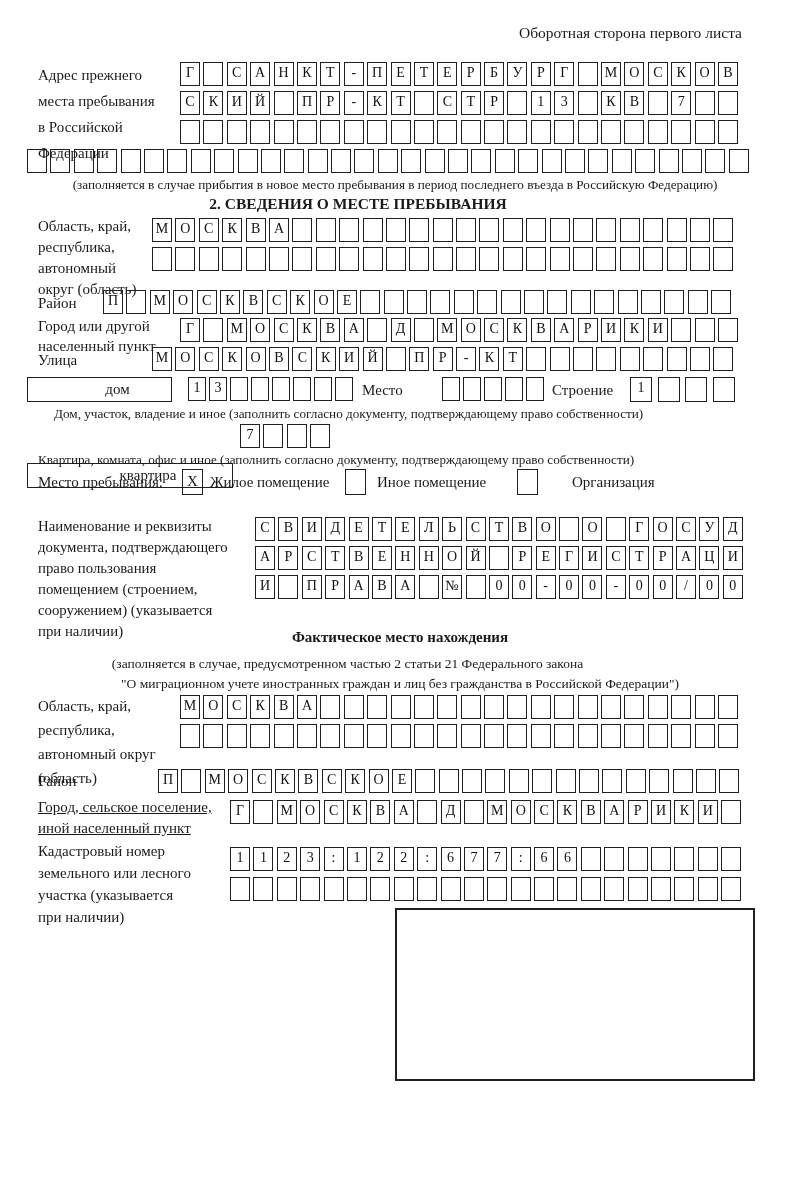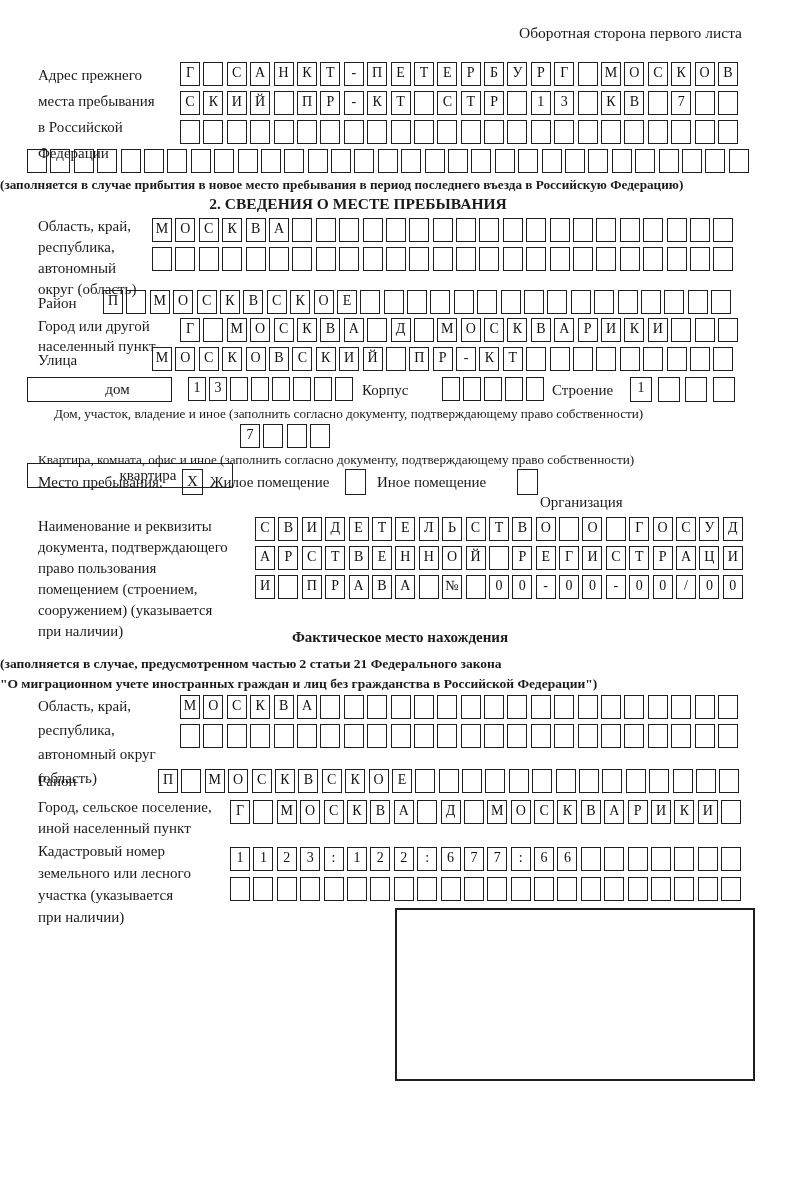--- a/index.html
+++ b/index.html
@@ -11,21 +11,21 @@
   .row{position:absolute;white-space:nowrap;font-size:0;}
   .cb{display:inline-block;box-sizing:border-box;width:20px;height:24px;border:1.6px solid #1f1f1f;
       margin-right:3.4px;text-align:center;font-size:14px;line-height:20px;vertical-align:top;
       font-family:"Liberation Serif","DejaVu Serif",serif;color:#111;}
   .row.sm .cb{width:18px;margin-right:3px;}
   .row.lg .cb{width:22px;margin-right:5.5px;height:25px;}
   .lblbox{position:absolute;box-sizing:border-box;border:1.8px solid #1f1f1f;height:25px;
           text-align:center;font-size:15px;line-height:22px;padding-left:36px;}
   .chk{position:absolute;box-sizing:border-box;width:21px;height:26px;border:1.7px solid #1f1f1f;
        text-align:center;font-size:15px;line-height:23px;}
-  .center{text-align:left;font-weight:bold;}
+  .center{text-align:center;}
   .stamp{position:absolute;border:2px solid #1f1f1f;box-sizing:border-box;background:#fff;}
 </style>
 </head>
 <body>
 
 <div id="page">
 
   <div class="lbl" style="top:22px;right:58px;font-size:15.5px;">Оборотная сторона первого листа</div>
 
   <div class="lbl" style="left:38px;top:62px;line-height:26px;">
@@ -58,37 +58,37 @@
       <div>Город или другой</div>
       <div>населенный пункт</div>
     </div>
   <div class="row" style="left:180px;top:318px;"><span class="cb">Г</span><span class="cb">&nbsp;</span><span class="cb">М</span><span class="cb">О</span><span class="cb">С</span><span class="cb">К</span><span class="cb">В</span><span class="cb">А</span><span class="cb">&nbsp;</span><span class="cb">Д</span><span class="cb">&nbsp;</span><span class="cb">М</span><span class="cb">О</span><span class="cb">С</span><span class="cb">К</span><span class="cb">В</span><span class="cb">А</span><span class="cb">Р</span><span class="cb">И</span><span class="cb">К</span><span class="cb">И</span><span class="cb">&nbsp;</span><span class="cb">&nbsp;</span><span class="cb">&nbsp;</span></div>
 
   <div class="lbl" style="left:38px;top:350px;">Улица</div>
   <div class="row" style="left:152px;top:347px;"><span class="cb">М</span><span class="cb">О</span><span class="cb">С</span><span class="cb">К</span><span class="cb">О</span><span class="cb">В</span><span class="cb">С</span><span class="cb">К</span><span class="cb">И</span><span class="cb">Й</span><span class="cb">&nbsp;</span><span class="cb">П</span><span class="cb">Р</span><span class="cb">-</span><span class="cb">К</span><span class="cb">Т</span><span class="cb">&nbsp;</span><span class="cb">&nbsp;</span><span class="cb">&nbsp;</span><span class="cb">&nbsp;</span><span class="cb">&nbsp;</span><span class="cb">&nbsp;</span><span class="cb">&nbsp;</span><span class="cb">&nbsp;</span><span class="cb">&nbsp;</span></div>
 
   <div class="lblbox" style="left:27px;top:377px;width:145px;">дом</div>
   <div class="row sm" style="left:188px;top:377px;"><span class="cb">1</span><span class="cb">3</span><span class="cb">&nbsp;</span><span class="cb">&nbsp;</span><span class="cb">&nbsp;</span><span class="cb">&nbsp;</span><span class="cb">&nbsp;</span><span class="cb">&nbsp;</span></div>
-  <div class="lbl" style="left:362px;top:380px;">Корпус</div>
+  <div class="lbl" style="left:362px;top:380px;">Место</div>
   <div class="row sm" style="left:442px;top:377px;"><span class="cb">&nbsp;</span><span class="cb">&nbsp;</span><span class="cb">&nbsp;</span><span class="cb">&nbsp;</span><span class="cb">&nbsp;</span></div>
   <div class="lbl" style="left:552px;top:380px;">Строение</div>
   <div class="row lg" style="left:630px;top:377px;"><span class="cb">1</span><span class="cb">&nbsp;</span><span class="cb">&nbsp;</span><span class="cb">&nbsp;</span></div>
   <div class="cap" style="left:38px;top:406px;margin-left:16px;">Дом, участок, владение и иное (заполнить согласно документу, подтверждающему право собственности)</div>
 
   <div class="lblbox" style="left:27px;top:424px;width:206px;margin-top:39px;">квартира</div>
   <div class="row" style="left:240px;top:424px;"><span class="cb">7</span><span class="cb">&nbsp;</span><span class="cb">&nbsp;</span><span class="cb">&nbsp;</span></div>
   <div class="cap" style="left:38px;top:452px;">Квартира, комната, офис и иное (заполнить согласно документу, подтверждающему право собственности)</div>
 
   <div class="lbl" style="left:38px;top:472px;">Место пребывания:</div>
   <div class="chk" style="left:182px;top:469px;">X</div>
   <div class="lbl" style="left:210px;top:472px;">Жилое помещение</div>
   <div class="chk" style="left:345px;top:469px;"></div>
   <div class="lbl" style="left:377px;top:472px;">Иное помещение</div>
   <div class="chk" style="left:517px;top:469px;"></div>
-  <div class="lbl" style="left:540px;top:472px;margin-top:20px;">Организация</div>
+  <div class="lbl" style="left:572px;top:472px;">Организация</div>
 
   <div class="lbl" style="left:38px;top:516px;font-size:14.8px;">
       <div>Наименование и реквизиты</div>
       <div>документа, подтверждающего</div>
       <div>право пользования</div>
       <div>помещением (строением,</div>
       <div>сооружением) (указывается</div>
       <div>при наличии)</div>
     </div>
   <div class="row" style="left:255px;top:517px;"><span class="cb">С</span><span class="cb">В</span><span class="cb">И</span><span class="cb">Д</span><span class="cb">Е</span><span class="cb">Т</span><span class="cb">Е</span><span class="cb">Л</span><span class="cb">Ь</span><span class="cb">С</span><span class="cb">Т</span><span class="cb">В</span><span class="cb">О</span><span class="cb">&nbsp;</span><span class="cb">О</span><span class="cb">&nbsp;</span><span class="cb">Г</span><span class="cb">О</span><span class="cb">С</span><span class="cb">У</span><span class="cb">Д</span></div>
@@ -104,21 +104,21 @@
       <div>республика,</div>
       <div>автономный округ</div>
       <div>(область)</div>
     </div>
   <div class="row" style="left:180px;top:695px;"><span class="cb">М</span><span class="cb">О</span><span class="cb">С</span><span class="cb">К</span><span class="cb">В</span><span class="cb">А</span><span class="cb">&nbsp;</span><span class="cb">&nbsp;</span><span class="cb">&nbsp;</span><span class="cb">&nbsp;</span><span class="cb">&nbsp;</span><span class="cb">&nbsp;</span><span class="cb">&nbsp;</span><span class="cb">&nbsp;</span><span class="cb">&nbsp;</span><span class="cb">&nbsp;</span><span class="cb">&nbsp;</span><span class="cb">&nbsp;</span><span class="cb">&nbsp;</span><span class="cb">&nbsp;</span><span class="cb">&nbsp;</span><span class="cb">&nbsp;</span><span class="cb">&nbsp;</span><span class="cb">&nbsp;</span></div>
   <div class="row" style="left:180px;top:724px;"><span class="cb">&nbsp;</span><span class="cb">&nbsp;</span><span class="cb">&nbsp;</span><span class="cb">&nbsp;</span><span class="cb">&nbsp;</span><span class="cb">&nbsp;</span><span class="cb">&nbsp;</span><span class="cb">&nbsp;</span><span class="cb">&nbsp;</span><span class="cb">&nbsp;</span><span class="cb">&nbsp;</span><span class="cb">&nbsp;</span><span class="cb">&nbsp;</span><span class="cb">&nbsp;</span><span class="cb">&nbsp;</span><span class="cb">&nbsp;</span><span class="cb">&nbsp;</span><span class="cb">&nbsp;</span><span class="cb">&nbsp;</span><span class="cb">&nbsp;</span><span class="cb">&nbsp;</span><span class="cb">&nbsp;</span><span class="cb">&nbsp;</span><span class="cb">&nbsp;</span></div>
 
   <div class="lbl" style="left:38px;top:771px;">Район</div>
   <div class="row" style="left:158px;top:769px;"><span class="cb">П</span><span class="cb">&nbsp;</span><span class="cb">М</span><span class="cb">О</span><span class="cb">С</span><span class="cb">К</span><span class="cb">В</span><span class="cb">С</span><span class="cb">К</span><span class="cb">О</span><span class="cb">Е</span><span class="cb">&nbsp;</span><span class="cb">&nbsp;</span><span class="cb">&nbsp;</span><span class="cb">&nbsp;</span><span class="cb">&nbsp;</span><span class="cb">&nbsp;</span><span class="cb">&nbsp;</span><span class="cb">&nbsp;</span><span class="cb">&nbsp;</span><span class="cb">&nbsp;</span><span class="cb">&nbsp;</span><span class="cb">&nbsp;</span><span class="cb">&nbsp;</span><span class="cb">&nbsp;</span></div>
 
-  <div class="lbl" style="left:38px;top:797px;line-height:21px;">
+  <div class="lbl" style="left:38px;top:797px;line-height:21px;text-decoration:underline;">
       <div>Город, сельское поселение,</div>
       <div>иной населенный пункт</div>
     </div>
   <div class="row" style="left:230px;top:800px;"><span class="cb">Г</span><span class="cb">&nbsp;</span><span class="cb">М</span><span class="cb">О</span><span class="cb">С</span><span class="cb">К</span><span class="cb">В</span><span class="cb">А</span><span class="cb">&nbsp;</span><span class="cb">Д</span><span class="cb">&nbsp;</span><span class="cb">М</span><span class="cb">О</span><span class="cb">С</span><span class="cb">К</span><span class="cb">В</span><span class="cb">А</span><span class="cb">Р</span><span class="cb">И</span><span class="cb">К</span><span class="cb">И</span><span class="cb">&nbsp;</span></div>
 
   <div class="lbl" style="left:38px;top:840px;line-height:22px;">
       <div>Кадастровый номер</div>
       <div>земельного или лесного</div>
       <div>участка (указывается</div>
       <div>при наличии)</div>

